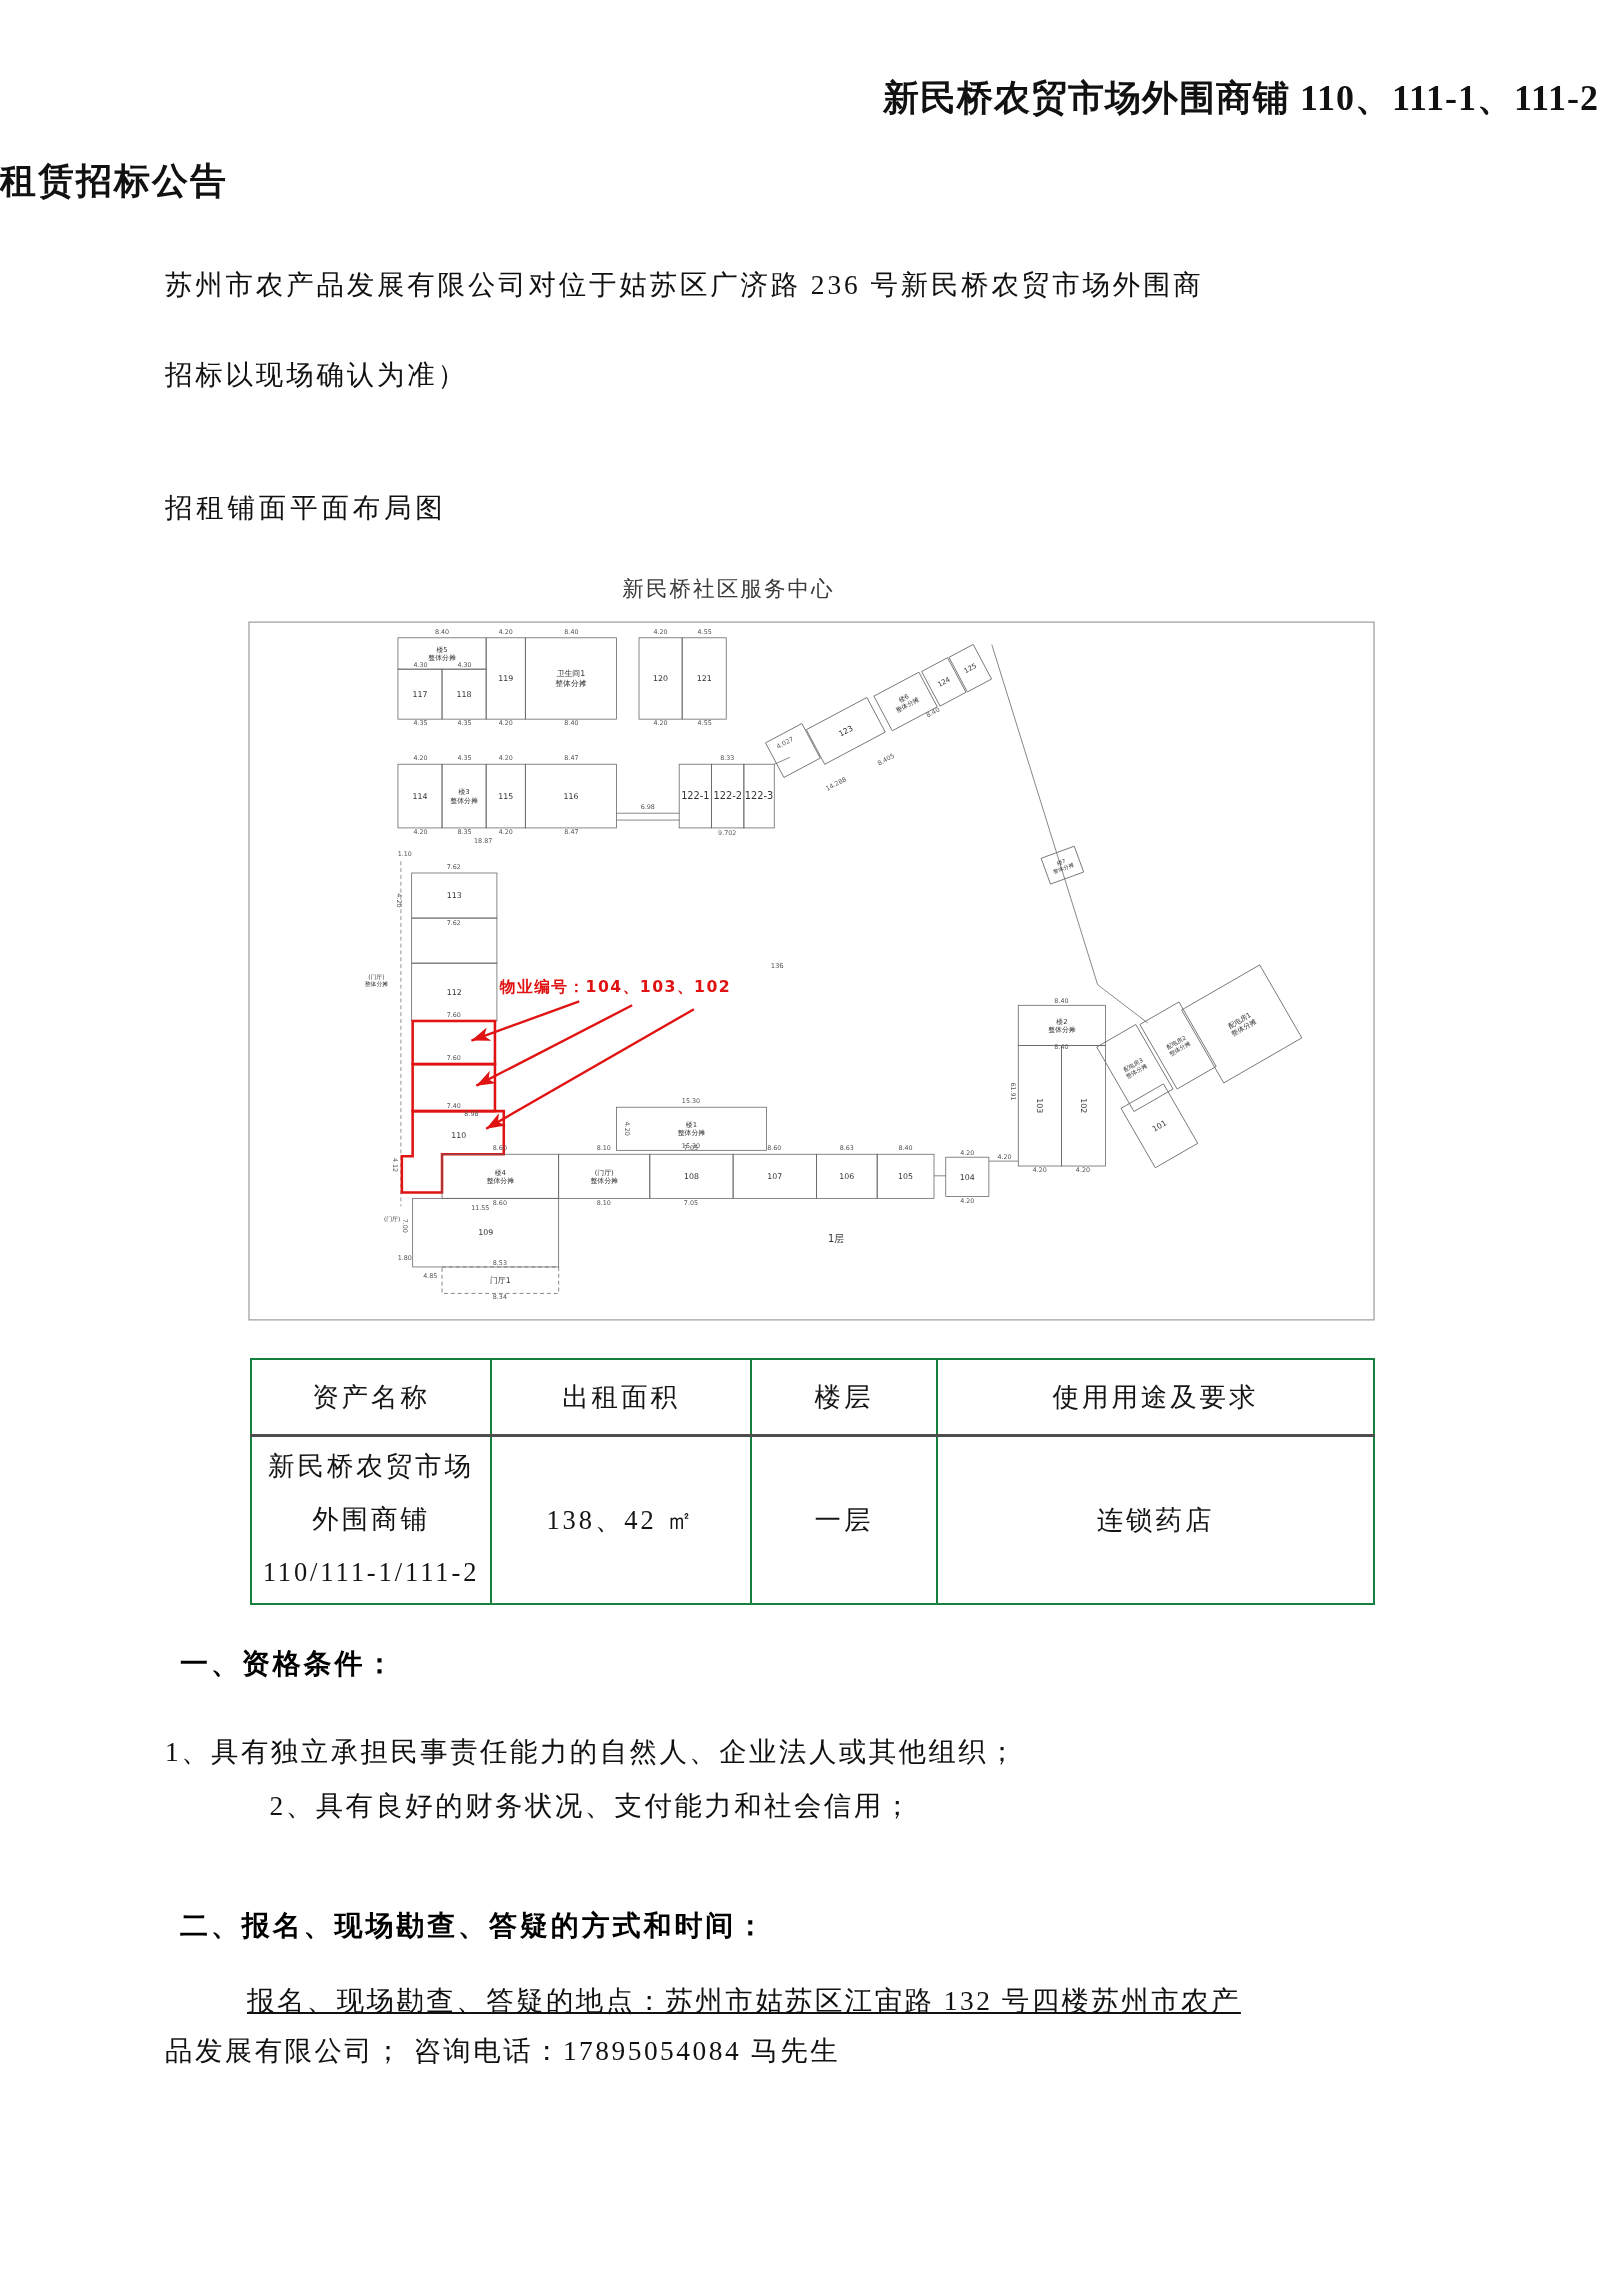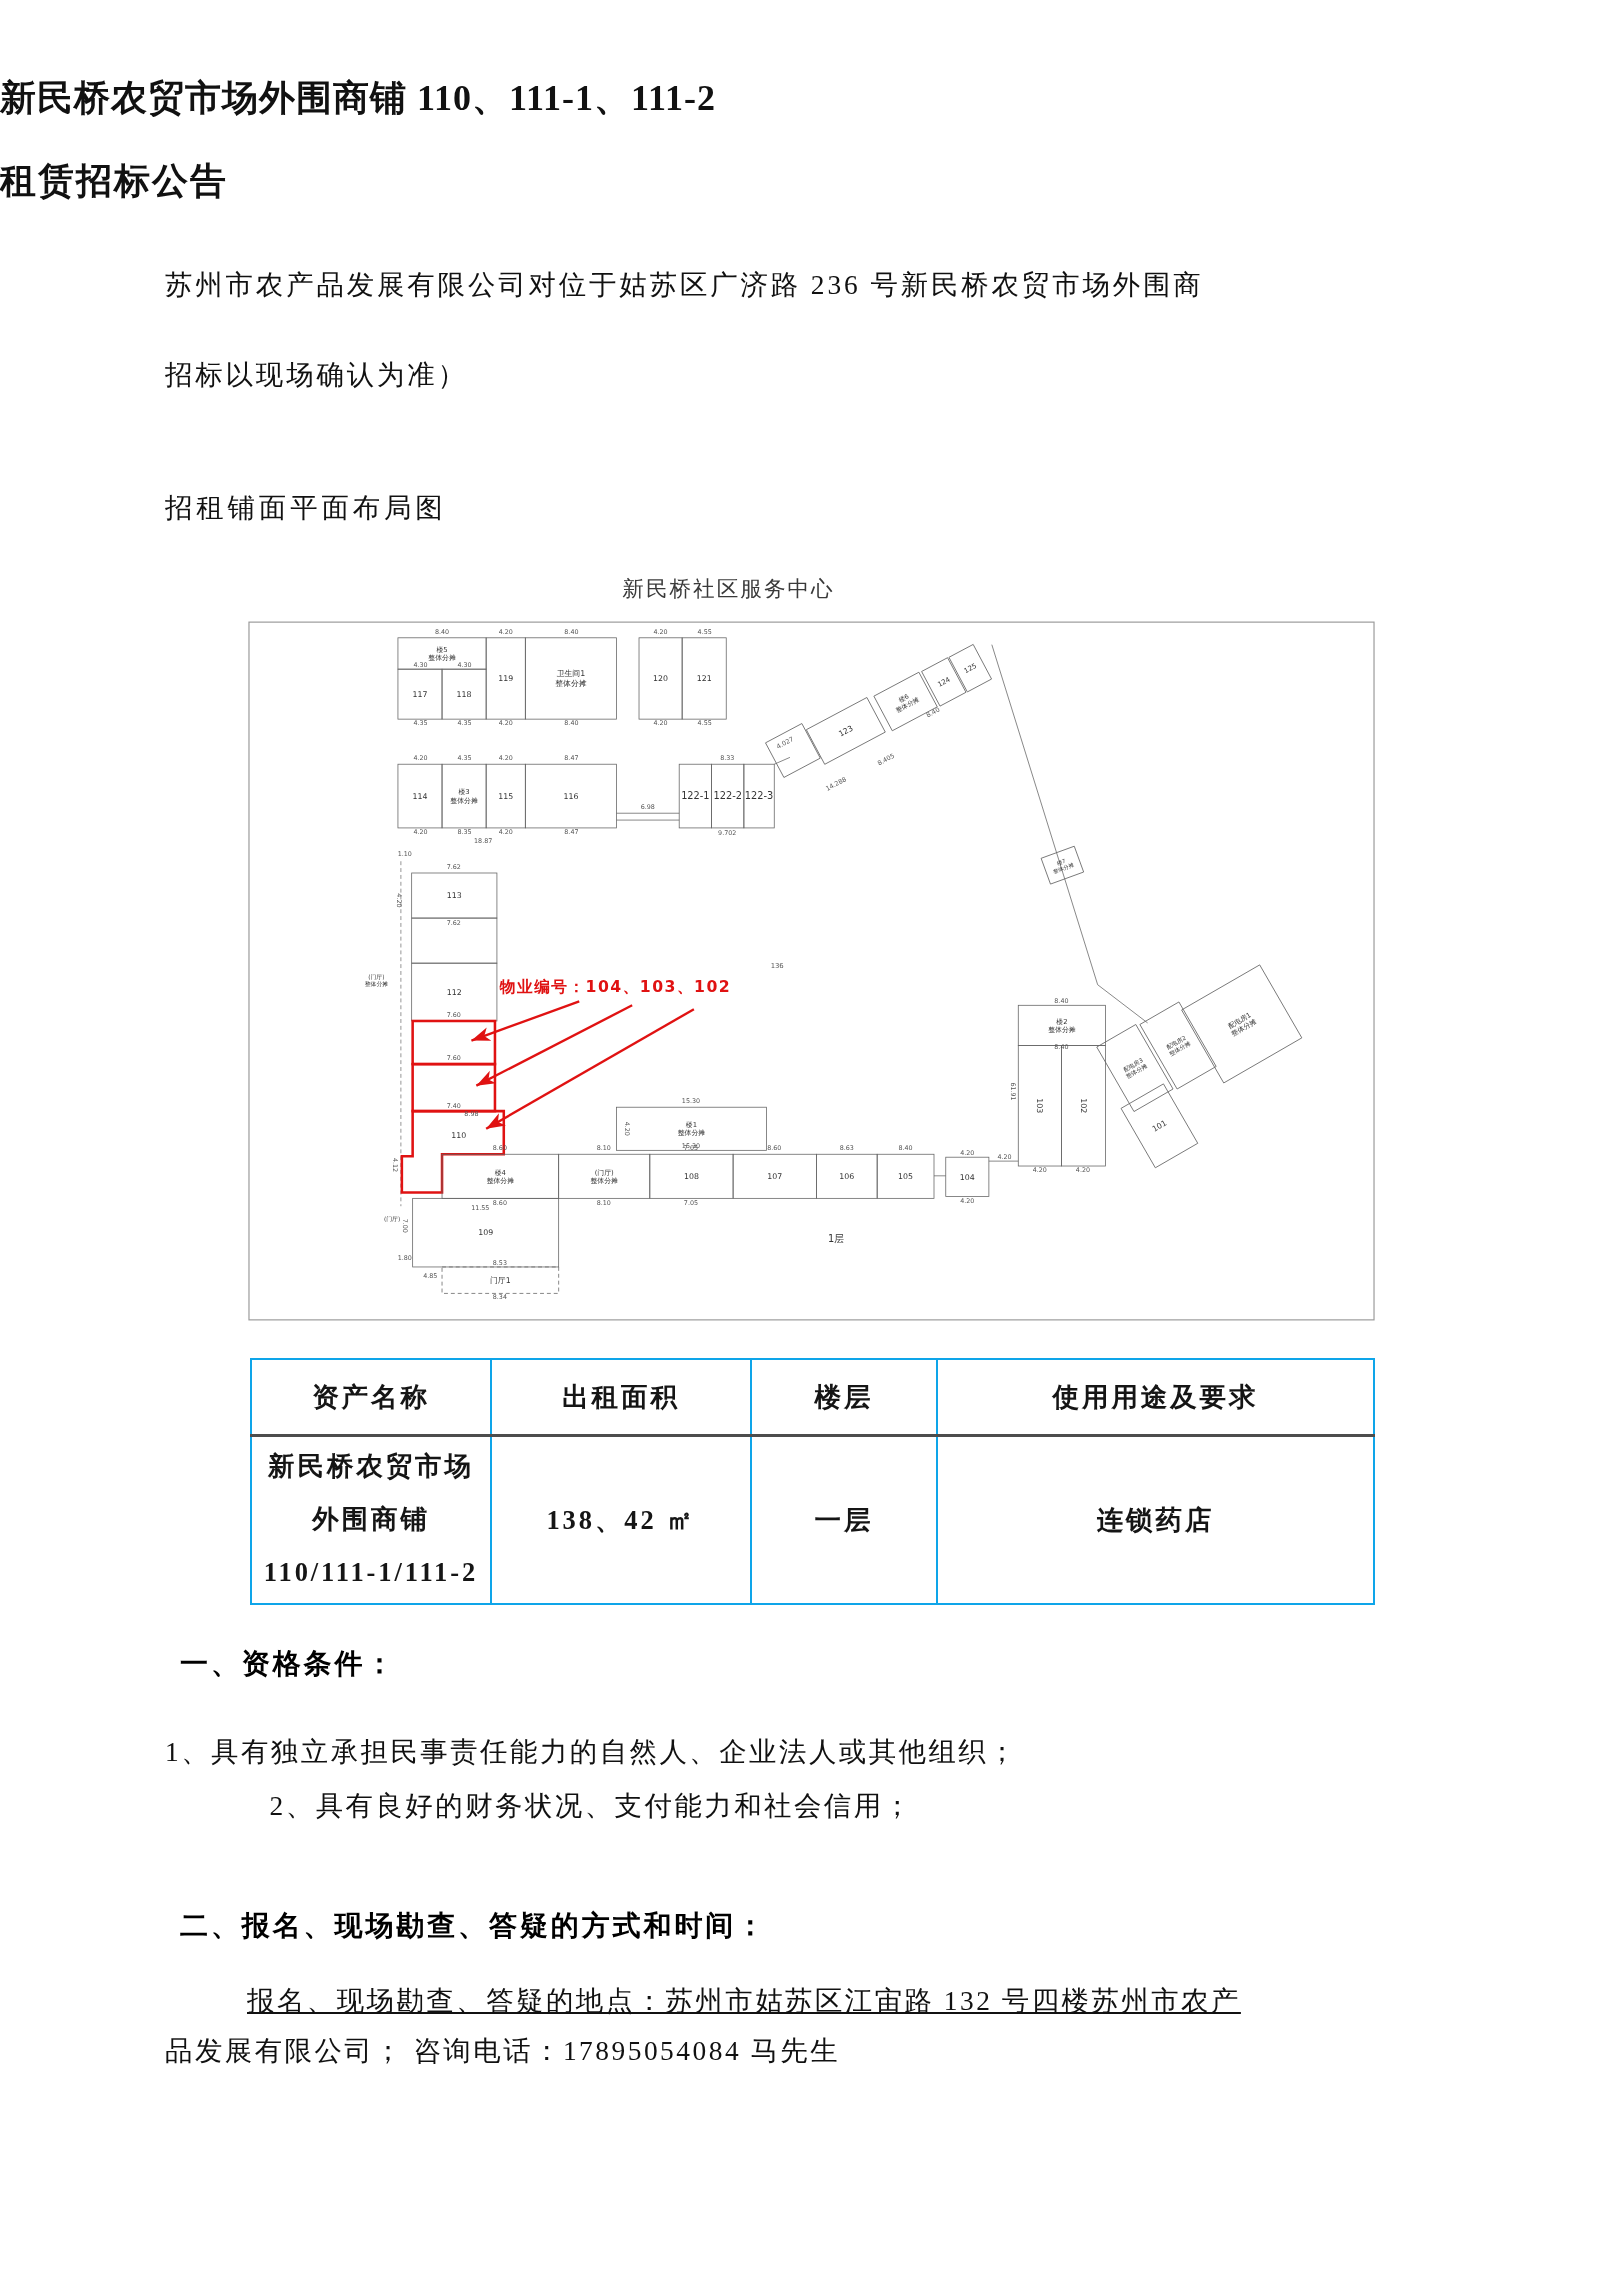--- a/index.html
+++ b/index.html
@@ -8,21 +8,21 @@
     position:relative;
     width:1620px; height:2292px;
     margin:0 auto;
     background:#ffffff;
     font-family:"Liberation Serif","DejaVu Serif",serif;
     color:#111;
     overflow:hidden;
   }
   .doc-title {
     position:absolute; top:74px; left:0; width:1599px;
-    text-align:left; font-size:36px; font-weight:bold; letter-spacing:1px;
+    text-align:right; font-size:36px; font-weight:bold; letter-spacing:1px;
   }
   .doc-subtitle {
     position:absolute; top:157px; left:0; width:1620px;
     text-align:left; font-size:36px; font-weight:bold; letter-spacing:2px;
   }
   .intro {
     position:absolute; top:218px; left:165px; width:1313px;
     font-size:27.4px; line-height:46px; letter-spacing:2.9px;
   }
   .intro div { white-space:nowrap;margin-top:44px; }
@@ -36,21 +36,21 @@
   }
   .plan-wrap {
     position:absolute; top:621px; left:248px; width:1127px; height:700px;
   }
   .rent-table {
     position:absolute; top:1358px; left:250px; width:1123px;
     border-collapse:collapse; table-layout:fixed;
     font-size:26.5px; text-align:center; color:#151515;
   }
   .rent-table th, .rent-table td {
-    border:2px solid #0ea5e9; font-weight:bold; vertical-align:middle;
+    border:2px solid #15803d; font-weight:normal; vertical-align:middle;
     letter-spacing:2.9px;
   }
   .rent-table thead th { height:76px; border-bottom:3.9px solid #4d4d4d; }
   .rent-table tbody td { height:169px; }
   .asset-line { line-height:53px; white-space:nowrap; }
   .sec-heading {
     position:absolute; left:165px;
     font-family:"Liberation Sans","DejaVu Sans",sans-serif;
     font-size:28px; font-weight:bold; letter-spacing:2.9px; color:#000;margin-left:15px;
   }

